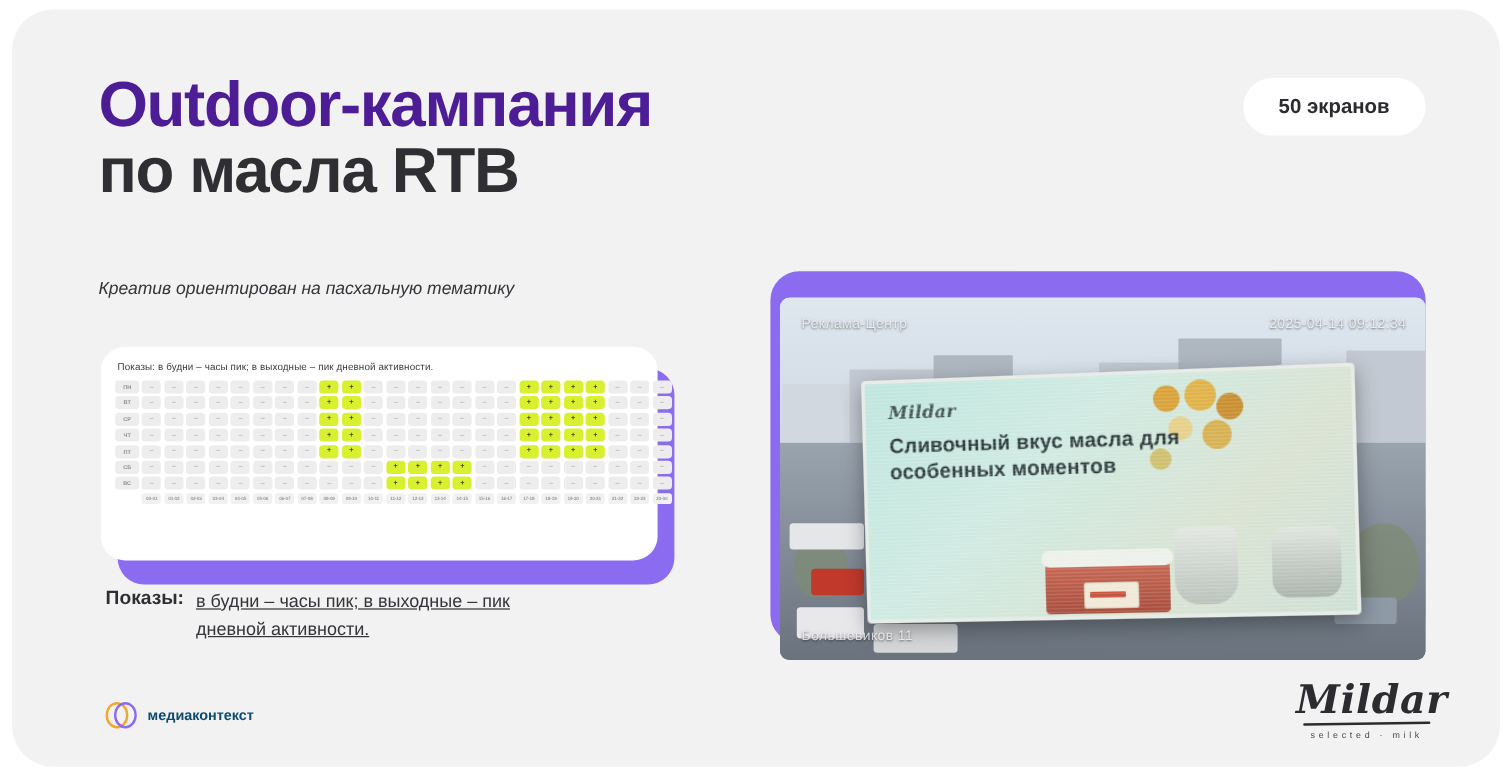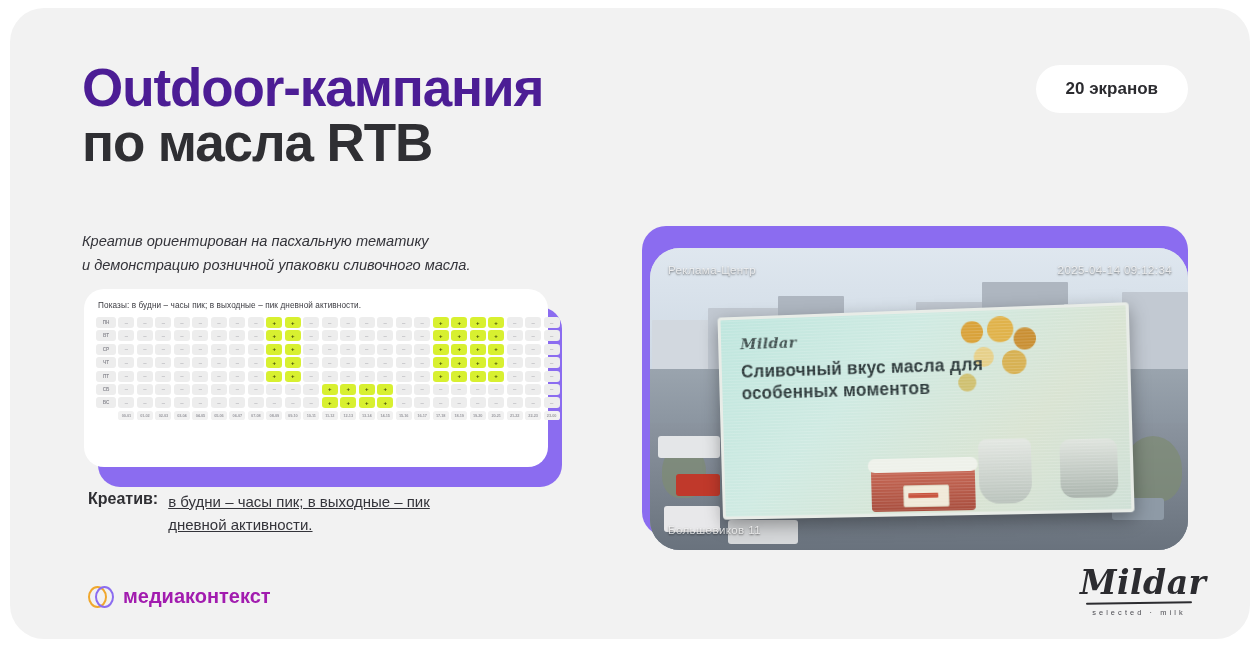--- a/index.html
+++ b/index.html
@@ -93,31 +93,31 @@
   .caption{position:absolute;left:78px;top:482px;display:flex;gap:10px;}
   .caption-key{font-size:16px;font-weight:800;color:#2f2f33;white-space:nowrap;}
   .caption-val{font-size:15px;line-height:1.55;color:#34343a;width:280px;text-decoration:underline;}
 
   
   .mk-logo{position:absolute;left:78px;top:577px;display:flex;align-items:center;gap:9px;}
   .mk-mark{position:relative;width:26px;height:22px;flex:none;}
   .mk-mark i{position:absolute;top:0;width:19px;height:22px;border-radius:50%;box-sizing:border-box;}
   .mk-mark i.o{left:0;border:2.4px solid #f0a82e;}
   .mk-mark i.p{left:7px;border:2.4px solid #8b6cf0;}
-  .mk-name{font-size:20px;font-weight:700;color:#a21caf;}
+  .mk-name{font-size:12px;font-weight:700;color:#0c4a6e;}
 
   
   .photo-wrap{position:absolute;left:632px;top:218px;width:546px;height:310px;}
   .photo-purple{
     position:absolute;left:0;top:0;width:546px;height:310px;
     background:#8b6cf0;border-radius:24px;
   }
   .photo{
     position:absolute;left:8px;top:22px;width:538px;height:302px;
-    border-radius:30px;overflow:hidden;
+    border-radius:8px;overflow:hidden;
     background:linear-gradient(#cfd8e4,#b9c3d0);
   }
   
   .sky{position:absolute;left:0;top:0;width:100%;height:42%;
        background:linear-gradient(#dfe7ef,#cdd8e3);}
   .ground{position:absolute;left:0;top:40%;width:100%;height:60%;
        background:linear-gradient(#9aa4ae,#7f8995 55%,#6f7a86);}
   .bld{position:absolute;background:#c2c9d2;border-radius:1px;}
   .bld.d{background:#aeb6c0;}
   .bld.l{background:#d2d8df;}
@@ -210,25 +210,24 @@
 </head>
 <body>
 
 <div class="slide">
 
   <h1 class="title">
     <span class="accent">Outdoor-кампания</span>
     <span class="plain">по масла RTB</span>
   </h1>
 
-  <div class="badge">20 экранов</div>
+  <div class="badge">50 экранов</div>
 
   <div class="lead">
     <span>Креатив ориентирован на пасхальную тематику</span><br>
-    <span>и демонстрацию розничной упаковки сливочного масла.</span>
   </div>
 
   <div class="heat-wrap">
     <div class="heat-shadow"></div>
     <div class="heat-card">
       <div class="heat-title">Показы: в будни – часы пик; в выходные – пик дневной активности.</div>
       <div class="heat-grid" id="heat-grid">
           <div class="heat-row">
             <div class="day-lbl">ПН</div>
             <div class="cell">–</div>
@@ -443,21 +442,21 @@
           <div class="hour-lbl">19-20</div>
           <div class="hour-lbl">20-21</div>
           <div class="hour-lbl">21-22</div>
           <div class="hour-lbl">22-23</div>
           <div class="hour-lbl">23-00</div>
         </div>
     </div>
   </div>
 
   <div class="caption">
-    <div class="caption-key">Креатив:</div>
+    <div class="caption-key">Показы:</div>
     <div class="caption-val">в будни – часы пик; в выходные – пик дневной активности.</div>
   </div>
 
   <div class="mk-logo">
     <span class="mk-mark">
         <i class="o"></i>
         <i class="p"></i>
       </span>
     <span class="mk-name">медиаконтекст</span>
   </div>

